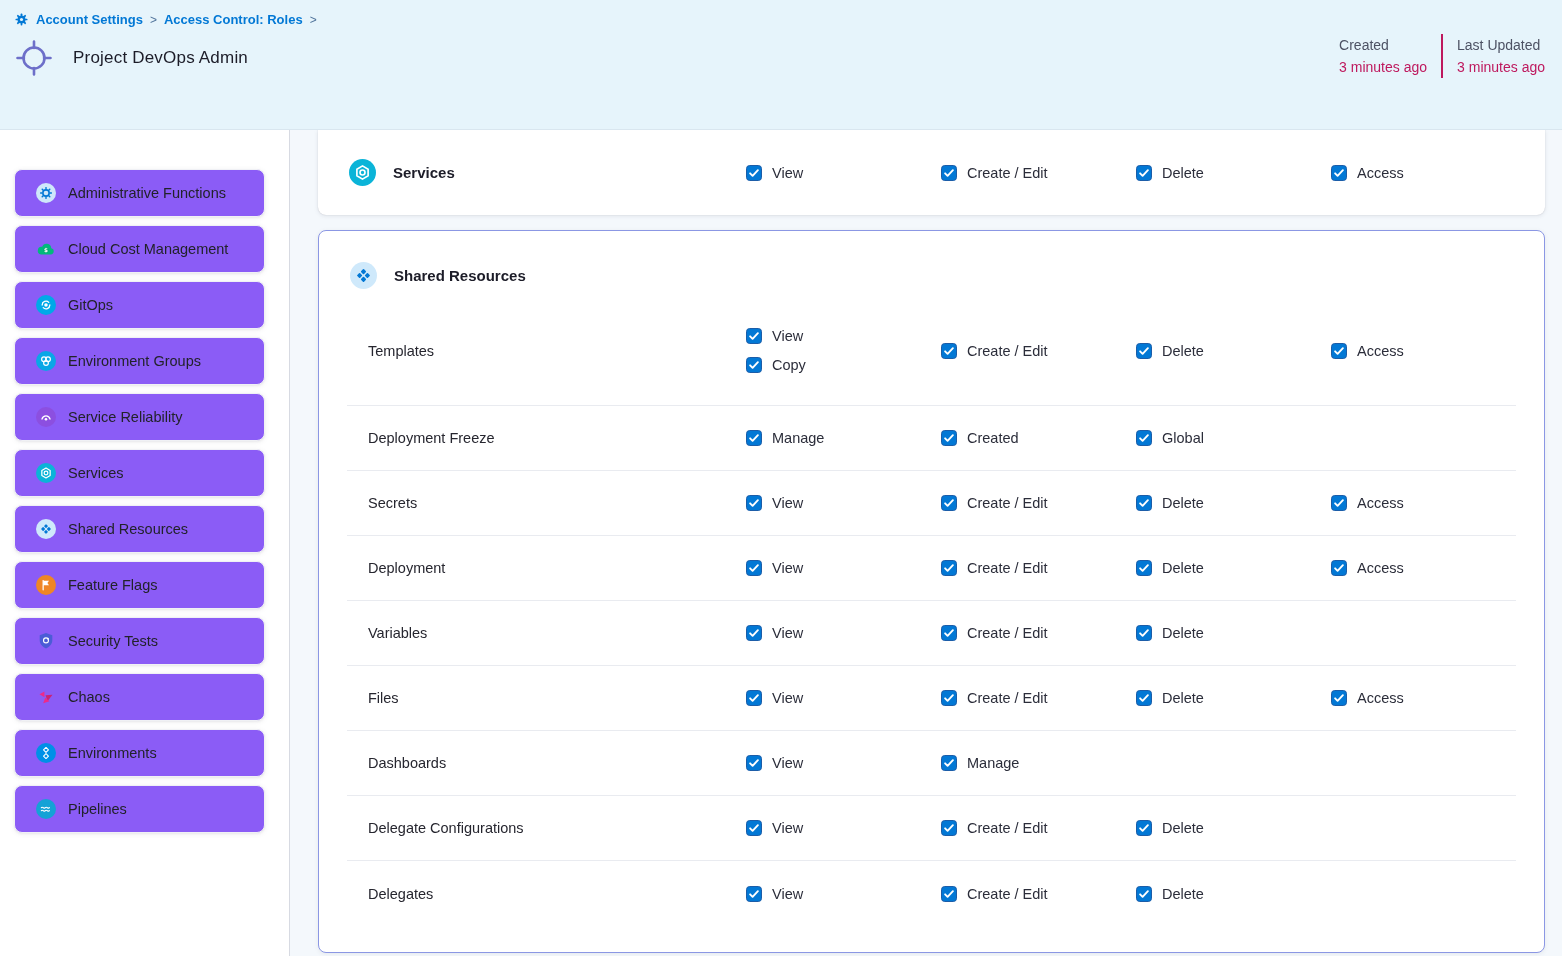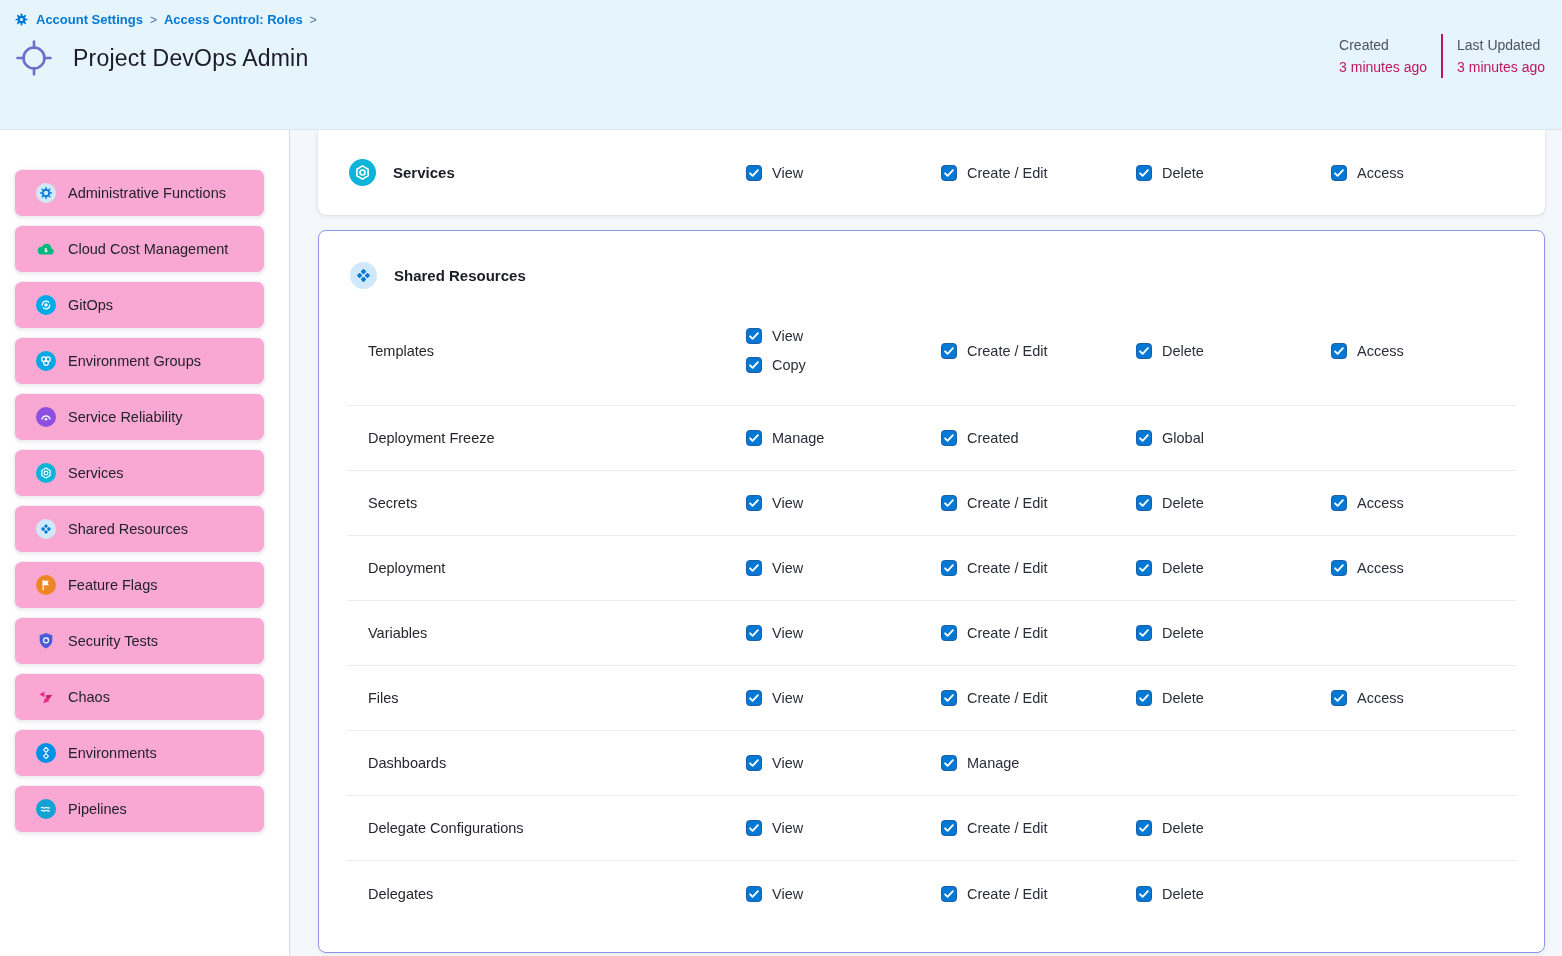--- a/index.html
+++ b/index.html
@@ -11,30 +11,30 @@
   
   .header{height:130px;background:#e6f4fb;border-bottom:1px solid #d9e6ef;position:relative;padding:12px 17px 0 14px}
   .breadcrumb{display:flex;align-items:center;gap:7px;font-size:13px;font-weight:700;color:#0278d5}
   .breadcrumb .crumb{cursor:pointer}
   .breadcrumb .sep{color:#51749b;font-weight:400;font-size:12px}
   .bc-gear{width:15px;height:15px;display:inline-flex}
   .bc-gear svg{width:100%;height:100%}
   .title-row{display:flex;align-items:center;margin-top:11px}
   .title-icon{width:40px;height:40px;display:inline-flex;flex:0 0 auto}
   .title-icon svg{width:100%;height:100%}
-  .page-title{font-size:23px;font-weight:500;color:#1c1c28;margin-left:19px;letter-spacing:.2px}
+  .page-title{font-size:17px;font-weight:500;color:#1c1c28;margin-left:19px;letter-spacing:.2px}
   .meta{position:absolute;right:17px;top:34px;display:flex;font-size:14px;line-height:22px}
   .meta .block{display:flex;flex-direction:column}
   .meta .block + .block{border-left:2px solid #be185d;margin-left:14px;padding-left:14px}
   .meta .lbl{color:#4d5264}
   .meta .val{color:#be185d}
   
   .layout{display:flex;height:833px}
   .sidebar{width:290px;flex:0 0 290px;background:#fff;border-right:1px solid #d7dae2;padding:39px 24px 0 14px}
-  .side-item{display:flex;align-items:center;height:48px;background:#f9a8d4;border:1px solid #f0f1f5;
+  .side-item{display:flex;align-items:center;height:48px;background:#8b5cf6;border:1px solid #f0f1f5;
     border-radius:8px;margin-bottom:8px;padding:0 10px 0 21px;cursor:pointer;
     box-shadow:0 1px 2px rgba(40,41,61,.05),0 1px 5px rgba(96,97,112,.10)}
   .side-icon{width:20px;height:20px;display:inline-flex;flex:0 0 auto}
   .side-icon svg{width:100%;height:100%}
   .side-label{margin-left:12px;font-size:14.5px;font-weight:500;color:#22222a;white-space:nowrap}
   
   .main{flex:1;padding:0 17px 0 28px;overflow:hidden}
   .card{background:#fff}
   .services-card{height:85px;border-radius:0 0 8px 8px;display:flex;align-items:center;padding-left:31px;
     box-shadow:0 0 1px rgba(40,41,61,.25),0 1px 4px rgba(96,97,112,.14)}

